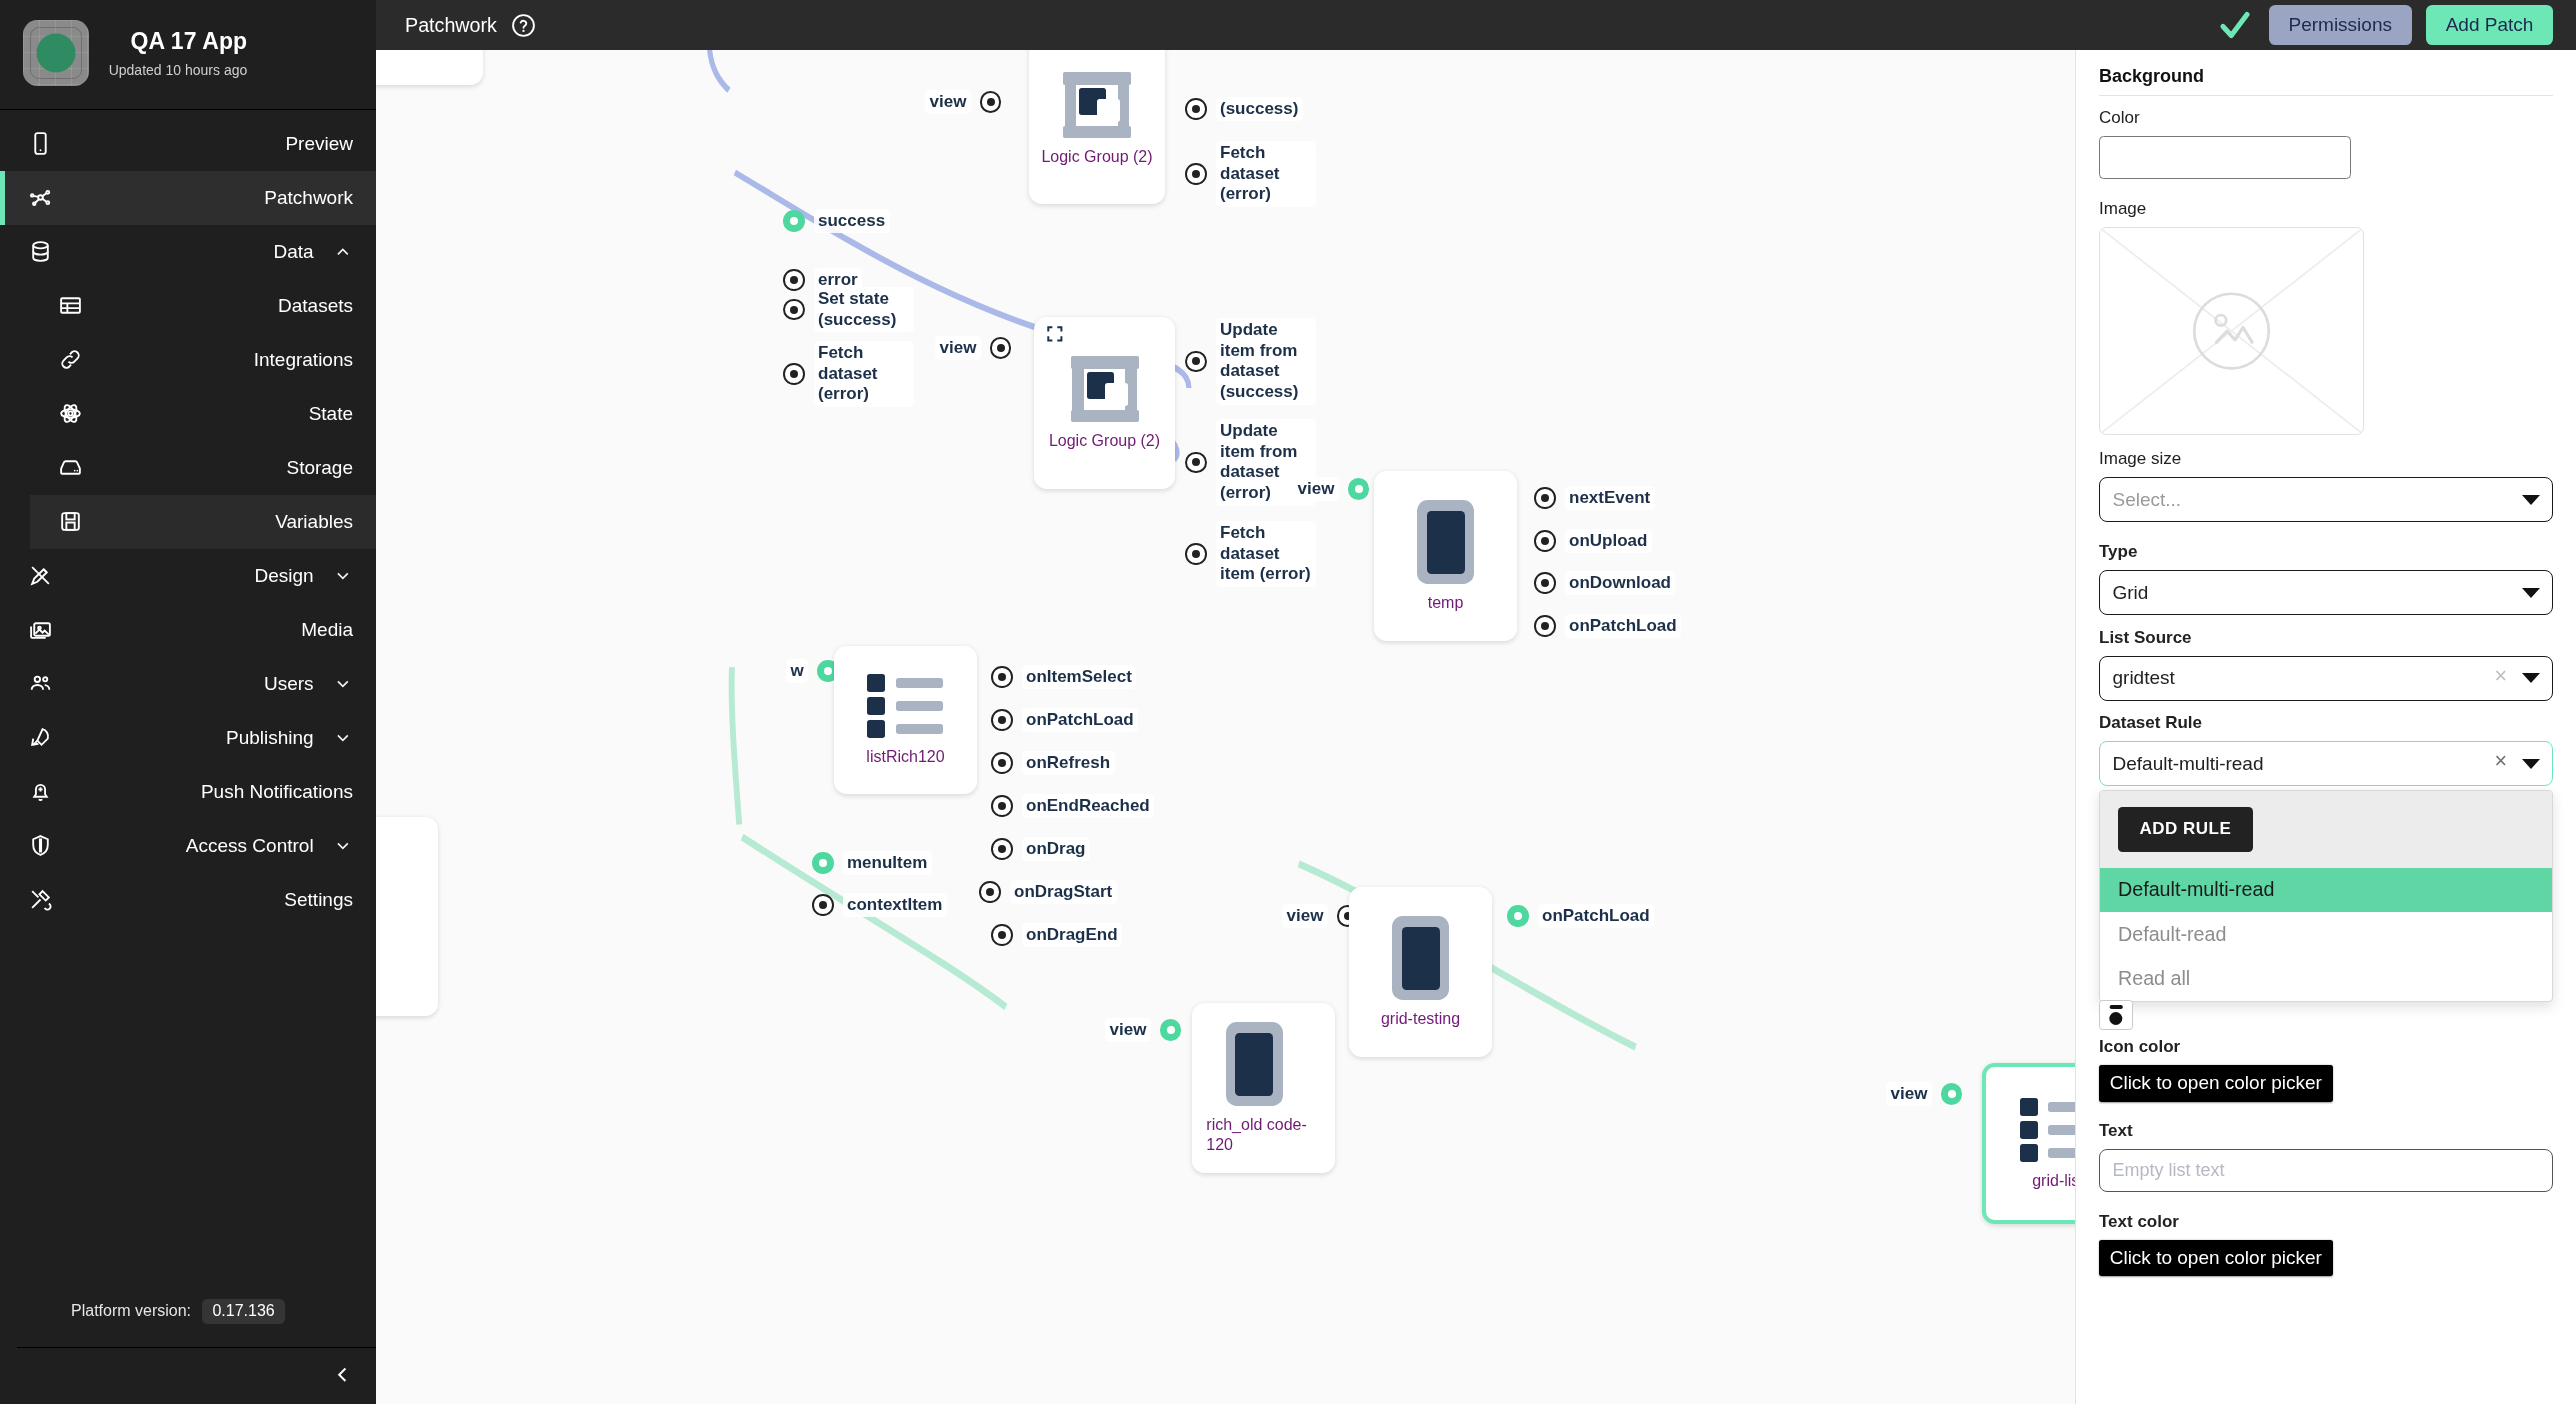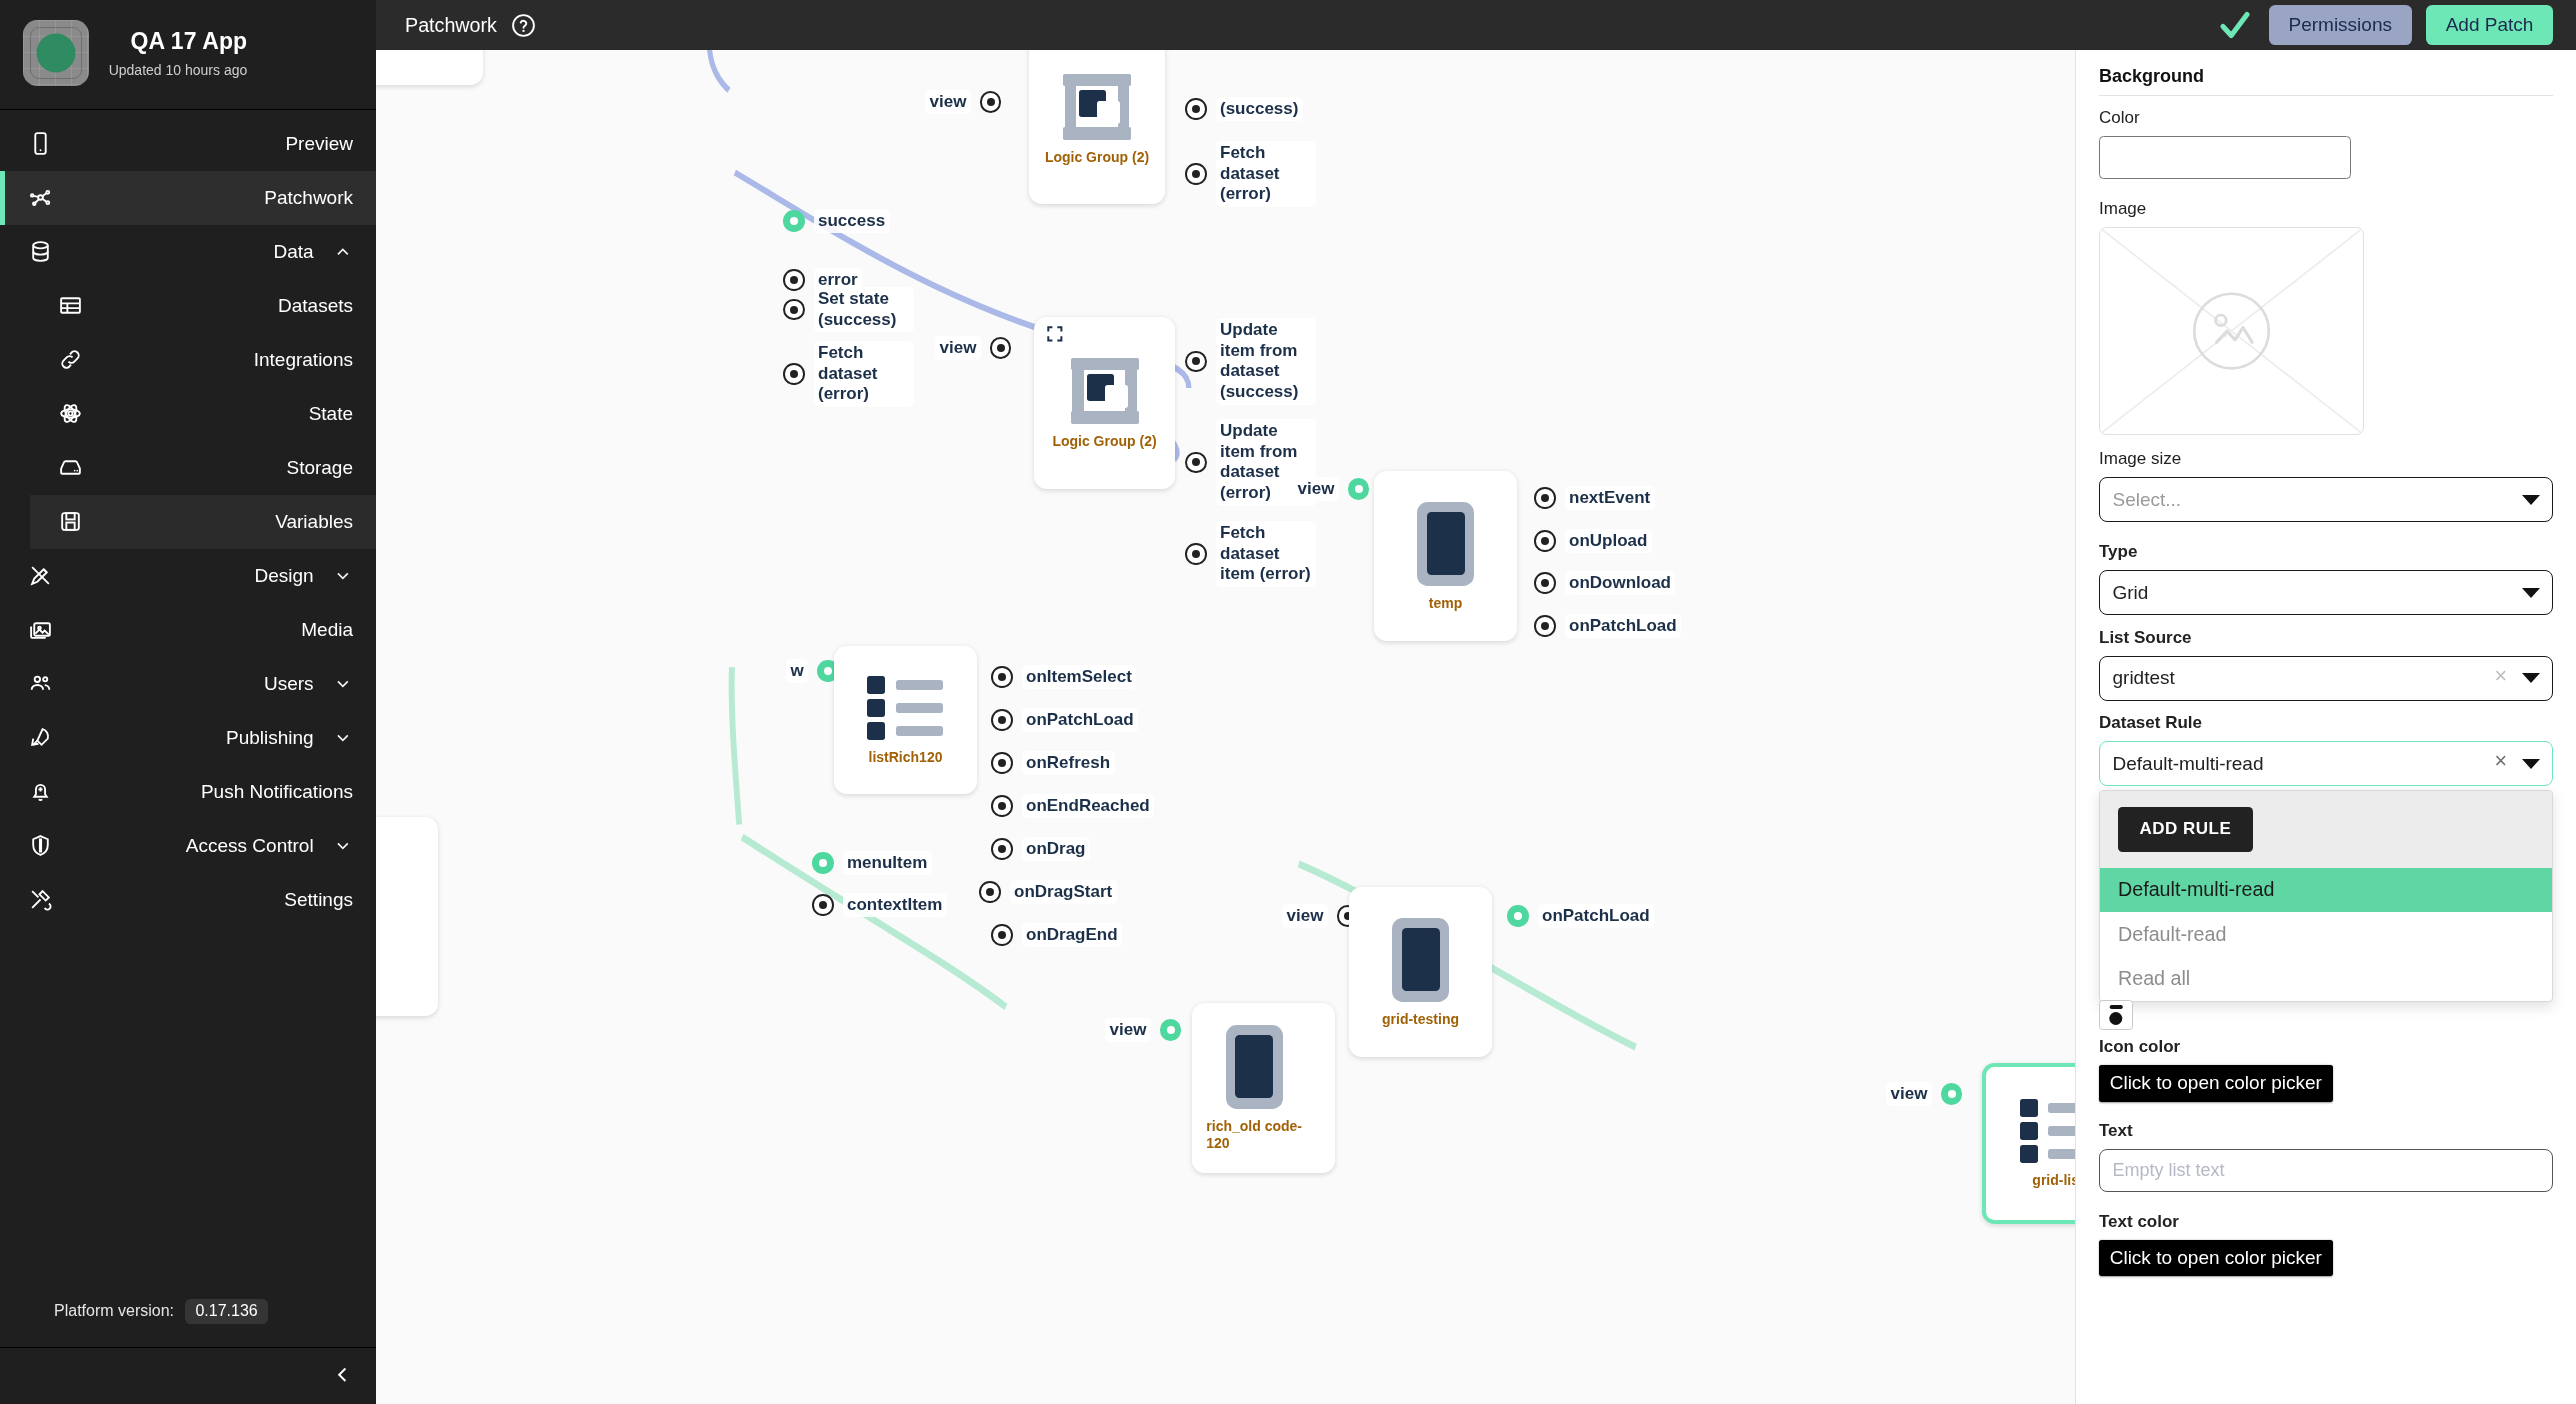--- a/index.html
+++ b/index.html
@@ -66,21 +66,21 @@
   }
   .nav-item .nav-ico svg { width: 25px; height: 25px; stroke: #fff; fill: none; stroke-width: 1.8; }
   .nav-item .nav-lbl { flex: 1 1 auto; }
   .nav-item .chev { width: 19.7px; height: 19.7px; opacity: .95; }
   .nav-item .chev svg { width: 19.7px; height: 19.7px; stroke: #fff; fill:none; stroke-width: 2; }
   .nav-sub { padding-left: 30px; }
   .nav-sub .nav-item { height: 54px; font-size: 19px; }
   .nav-item.sub-active { background: #2b2b2b; }
 
   .sidebar-footer {
-    padding: 0 0 0 0;
+    padding: 0 0 0 17px;
   }
   .platform-row {
     display:flex; align-items:center; gap: 10.7px;
     padding: 19.7px 23px 23px 54px; font-size: 16px; color: #e6e6e6;
   }
   .platform-pill {
     background: #353535; border-radius: 5.4px; padding: 3.6px 10.7px;
     color: #fff; font-size: 16px;
   }
   .collapse-bar {
@@ -117,21 +117,21 @@
   }
   .canvas svg.wires { position: absolute; left:0; top:0; width: 100%; height: 100%; }
 
   .node {
     position: absolute; background: #fff; border-radius: 12.5px;
     box-shadow: 0 1.8px 5.4px rgba(0,0,0,.13);
     display: flex; flex-direction: column; align-items: center;
     justify-content: center; gap: 9px; padding: 14.3px 10.7px 12.5px;
   }
   .node.selected { border: 4.5px solid #6ee7b7; }
-  .node-label { font-size: 14px; font-weight: 700; color: #a16207; text-align: center; line-height: 1.25; }
+  .node-label { font-size: 16px; font-weight: 400; color: #701a75; text-align: center; line-height: 1.25; }
   .node-label.left { align-self: flex-start; text-align: left; }
 
   
   .glyph-logic { width: 68px; height: 66px; position: relative; }
   .glyph-logic .bar-top, .glyph-logic .bar-bot {
     position: absolute; left: 0; width: 68px; height: 12.5px; background: #a9b3c2; border-radius: 1.8px;
   }
   .glyph-logic .bar-top { top: 0; }
   .glyph-logic .bar-bot { bottom: 0; }
   .glyph-logic .stem-l, .glyph-logic .stem-r {

